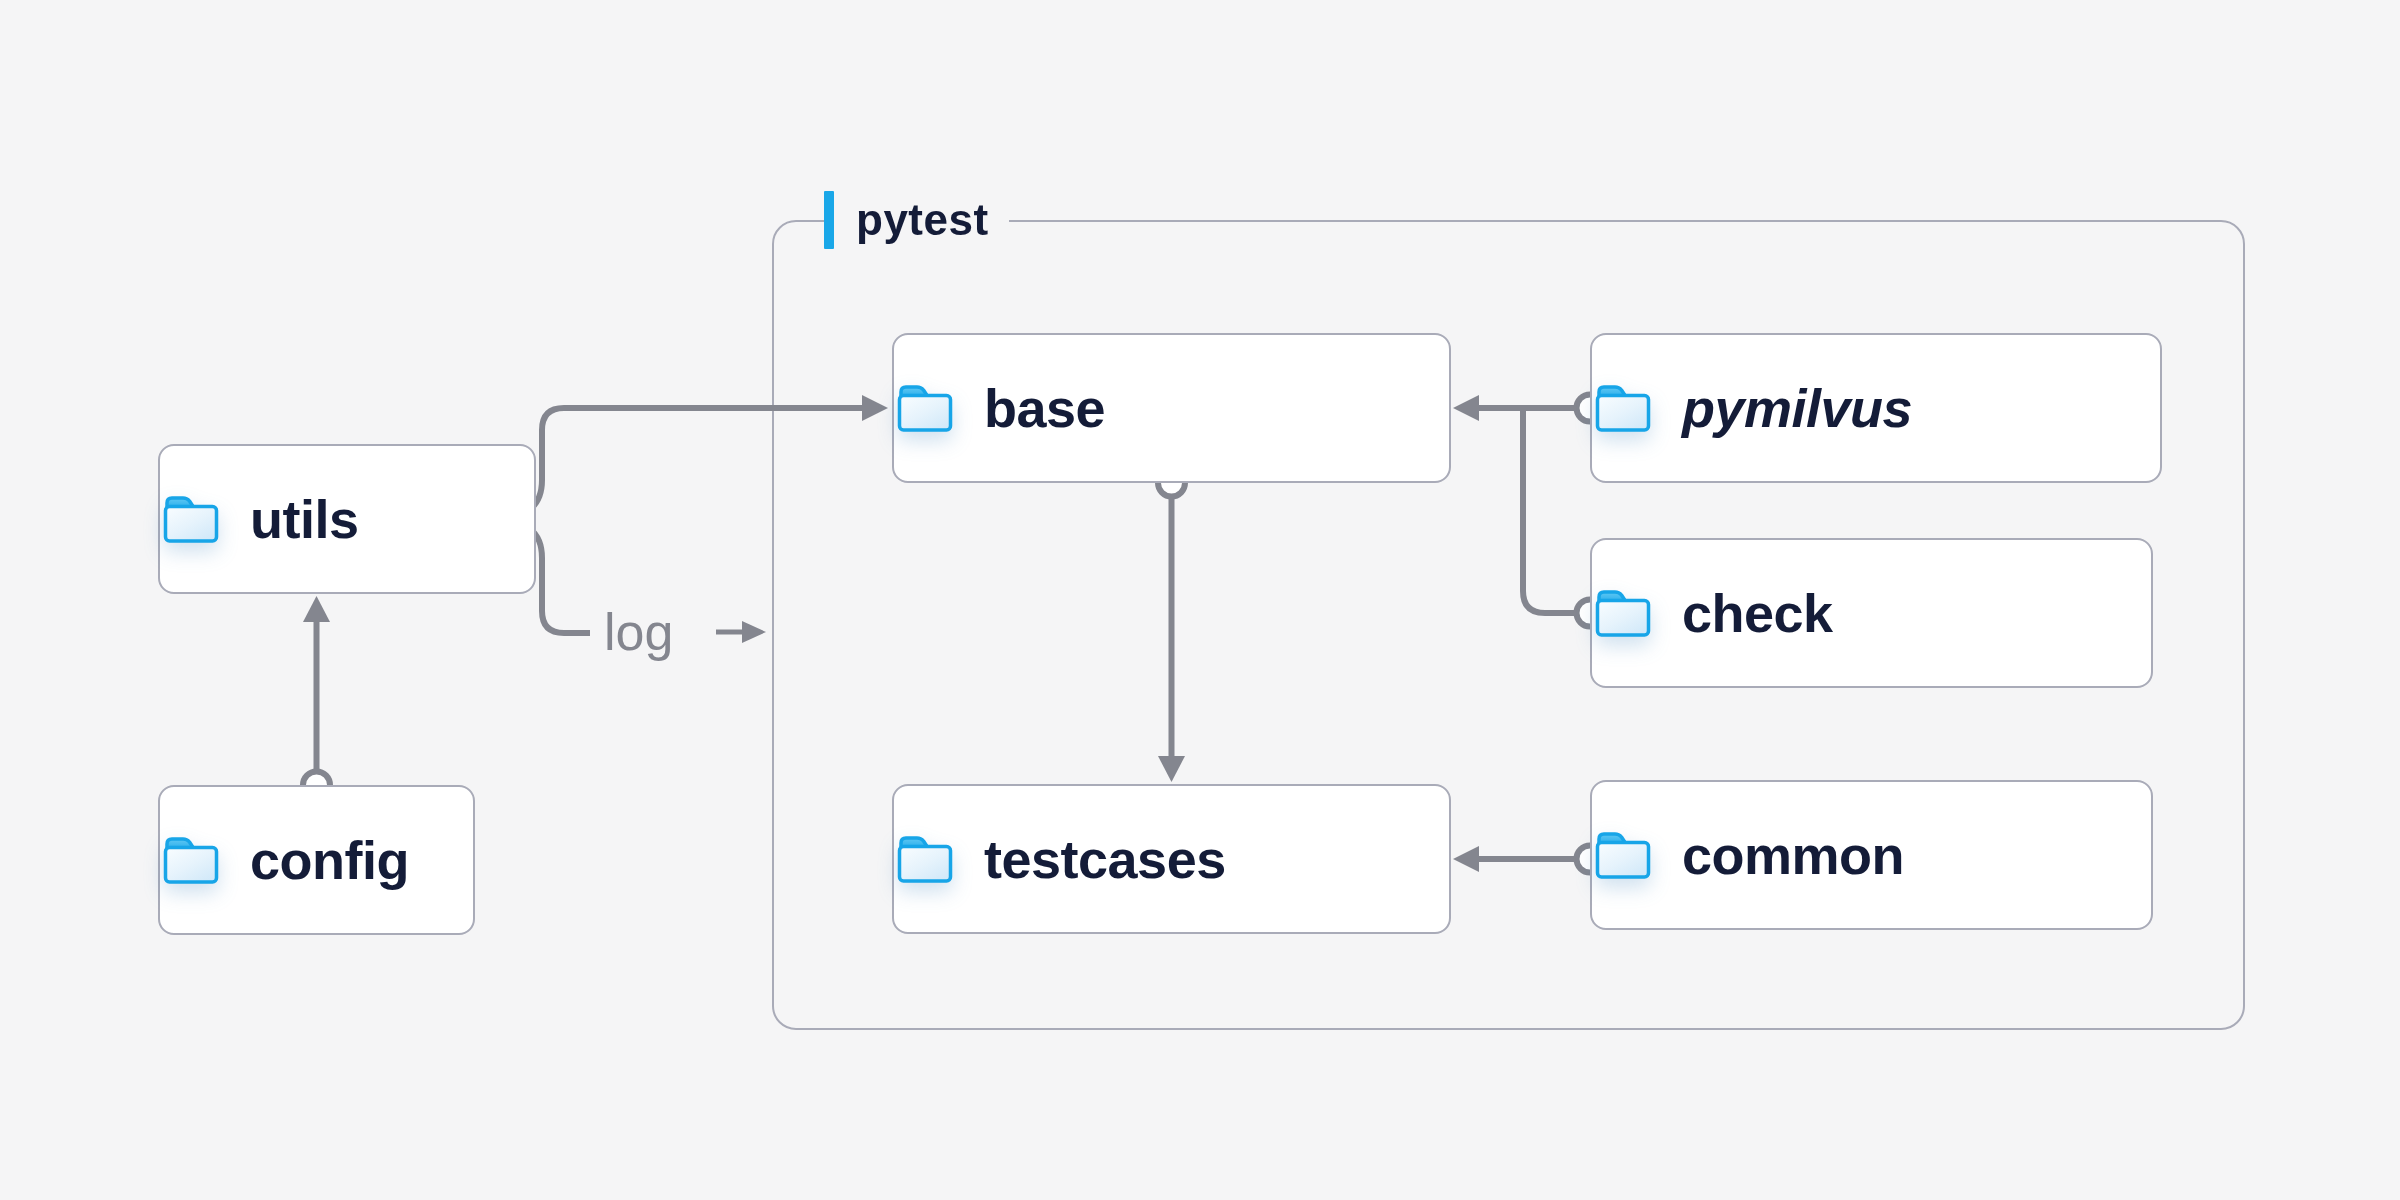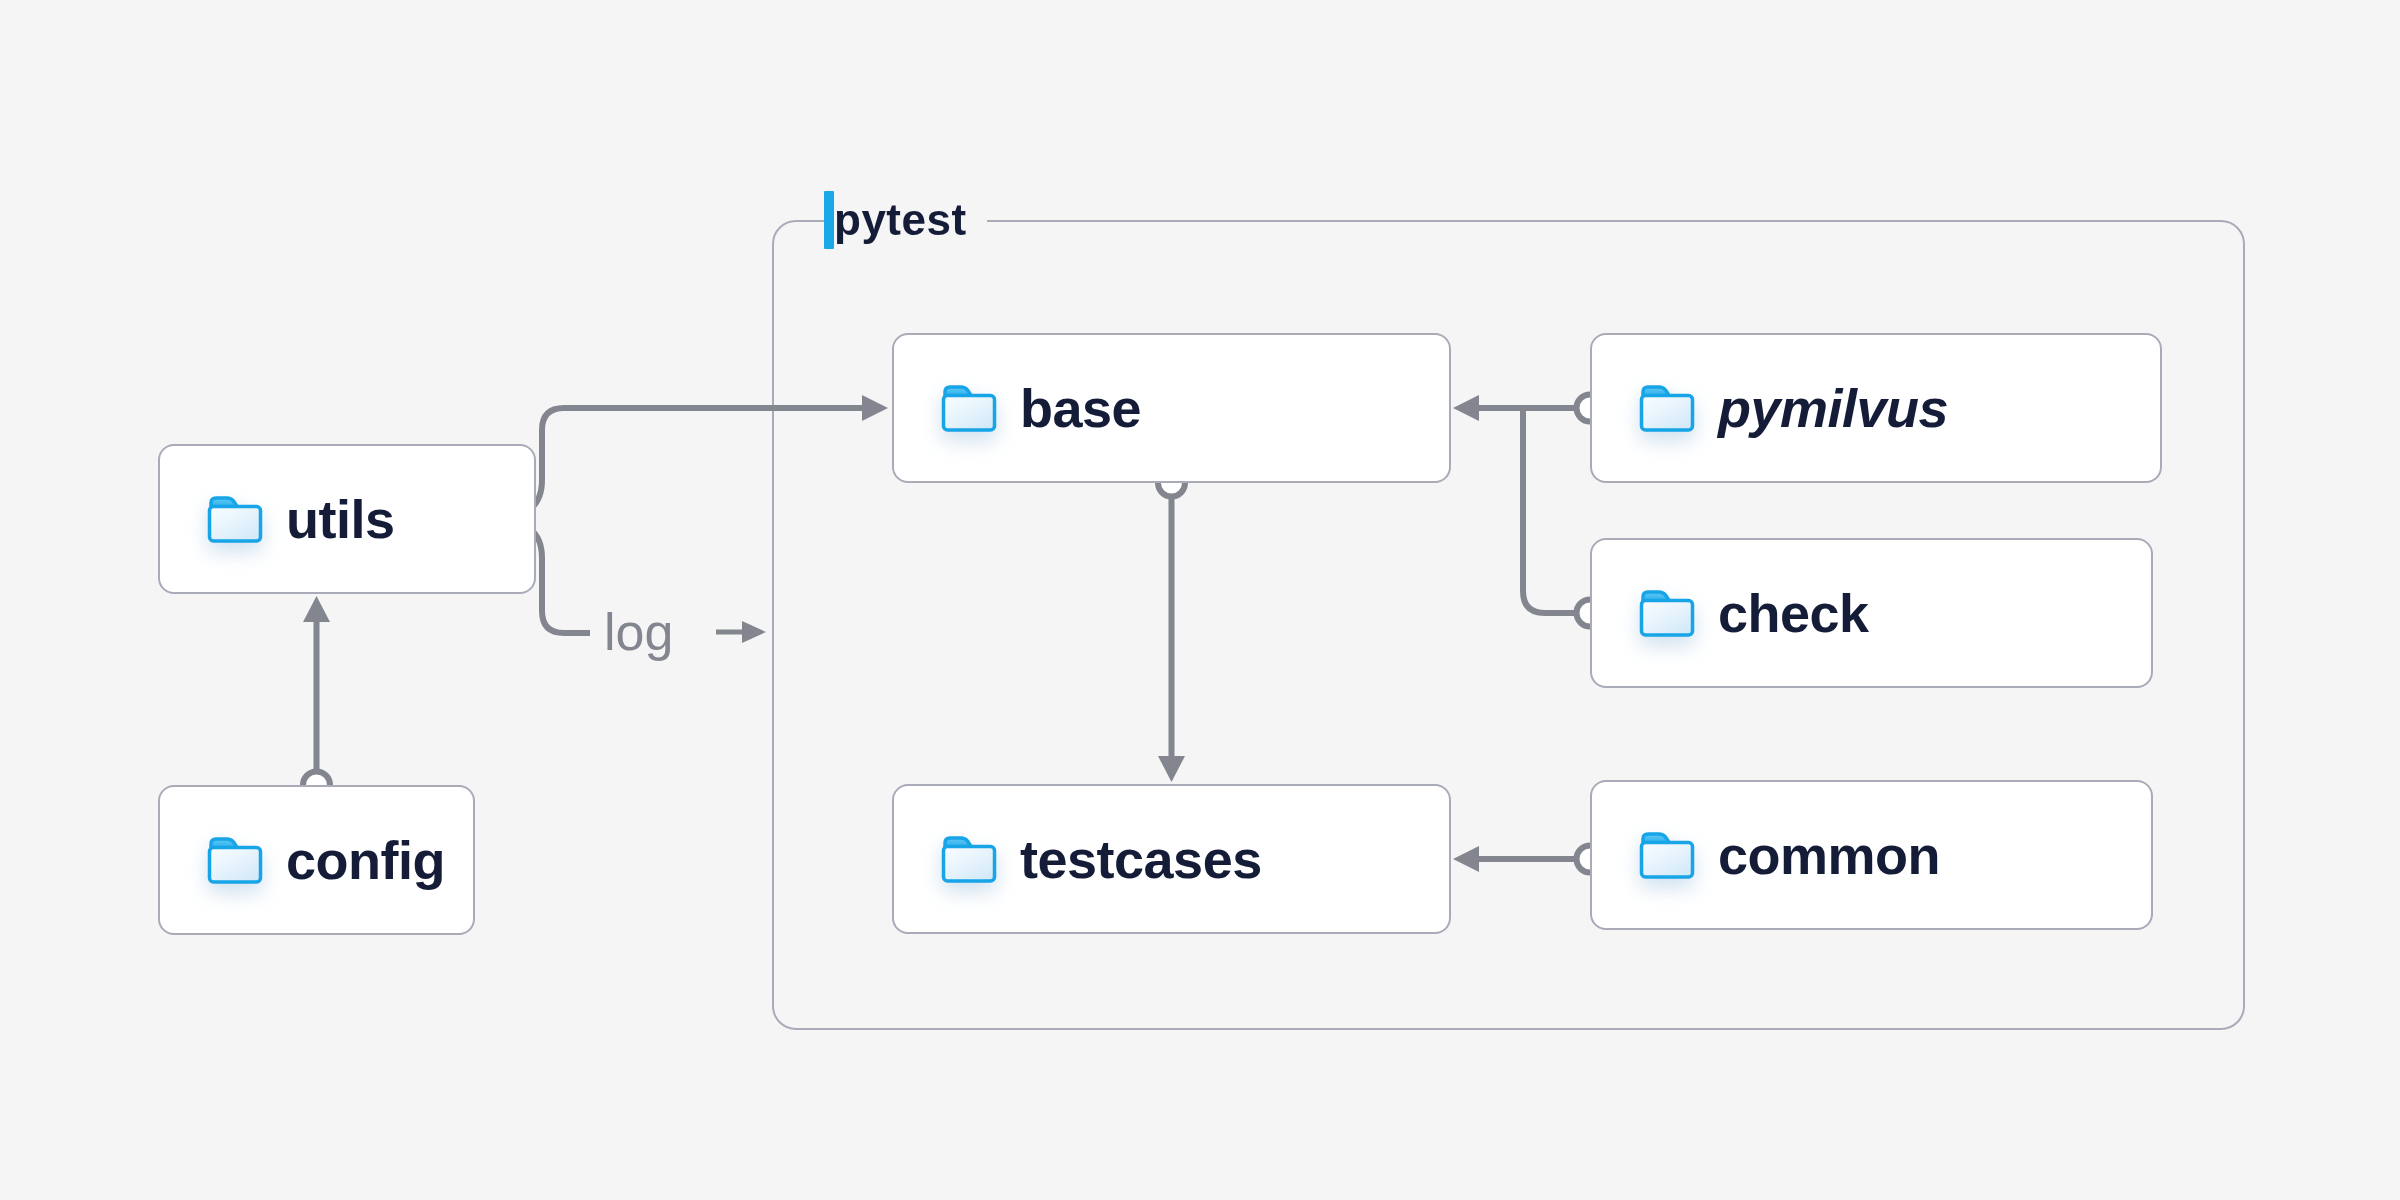--- a/index.html
+++ b/index.html
@@ -24,20 +24,21 @@
   .group-box{
     position:absolute;
     border:2px solid var(--box-border);
     border-radius:24px;
     background:transparent;
   }
   .group-label{
     position:absolute;
     display:flex;
     align-items:center;
+    gap:22px;
     background:var(--bg);
     padding:0 20px 0 0;
     height:62px;
     text-align:right;
   }
   .group-label .bar{
     width:10px;height:58px;
     background:var(--accent);
     border-radius:1px;
   }
@@ -48,22 +49,21 @@
     letter-spacing:0.5px;
   }
 
   .node{
     position:absolute;
     background:var(--box-fill);
     border:2px solid var(--box-border);
     border-radius:16px;
     display:flex;
     align-items:center;
-    padding-left:44px;
-    gap:20px;
+    gap:28px;
   }
   .node .lbl{
     font-size:54px;
     font-weight:700;
     color:var(--label);
     letter-spacing:-0.5px;
   }
   .folder{
     filter:drop-shadow(0 9px 10px rgba(40,120,180,0.22));
     flex:0 0 auto;

